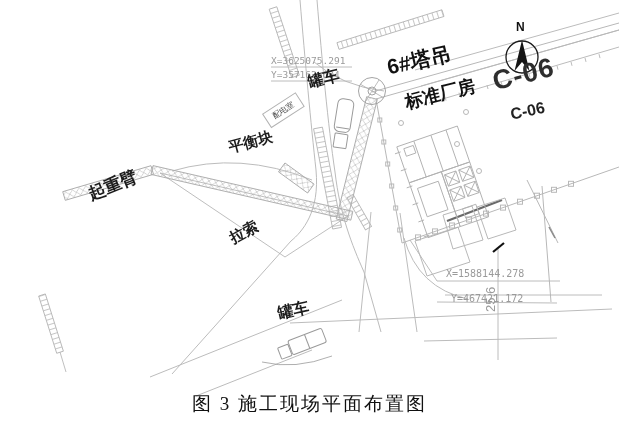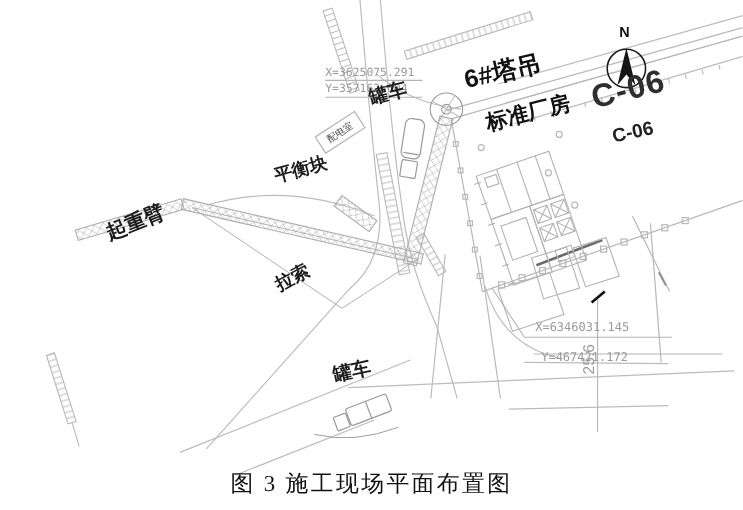--- a/index.html
+++ b/index.html
@@ -162,21 +162,21 @@
     </g>
 
     <g>
       <circle cx="522" cy="57" r="16" stroke="#1a1a1a" stroke-width="1.3" fill="none"></circle>
       <polygon points="522,40 514.5,71 522,62 529.5,71" fill="#151515"></polygon>
     </g>
   </svg>
 
   <div class="coord" style="left:271px;top:56px;font-size:9.5px;">X=3625075.291</div>
   <div class="coord" style="left:271px;top:70px;font-size:9.5px;">Y=357162.604</div>
-  <div class="coord" style="left:446px;top:269px;font-size:10px;">X=6346031.145</div>
+  <div class="coord" style="left:446px;top:269px;font-size:10px;">X=1588144.278</div>
   <div class="coord" style="left:451px;top:294px;font-size:10px;">Y=467421.172</div>
 
   <div class="lbl" style="left:306px;top:75px;font-size:16px;transform:rotate(-14deg);">罐车</div>
   <div class="lbl" style="left:385px;top:57px;font-size:21px;font-weight:700;color:#111;transform:rotate(-13deg);">6#塔吊</div>
   <div class="lbl" style="left:403px;top:94px;font-size:18px;font-weight:700;color:#111;transform:rotate(-14deg);">标准厂房</div>
   <div class="lbl" style="left:490px;top:69px;font-size:27px;color:#2e2e2e;letter-spacing:1px;transform:rotate(-14deg);">C-06</div>
   <div class="lbl" style="left:509px;top:107px;font-size:16px;color:#222;transform:rotate(-12deg);">C-06</div>
   <div class="power-box">配电室</div>
   <div class="lbl" style="left:227px;top:140px;font-size:15px;transform:rotate(-15deg);">平衡块</div>
   <div class="lbl" style="left:86px;top:187px;font-size:17px;transform:rotate(-22deg);">起重臂</div>

